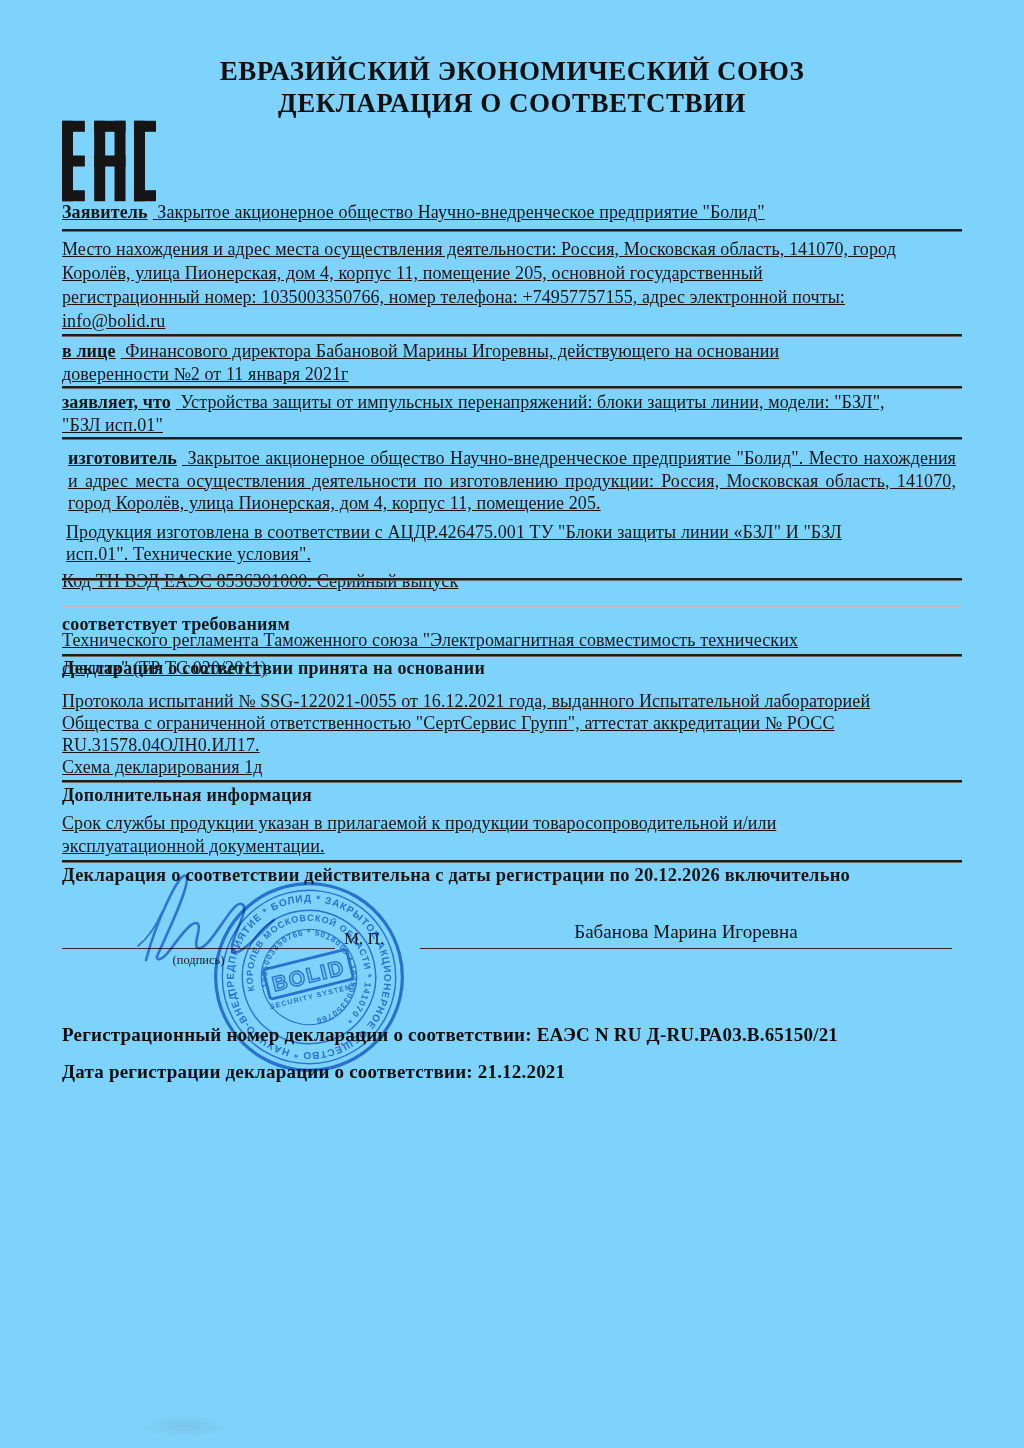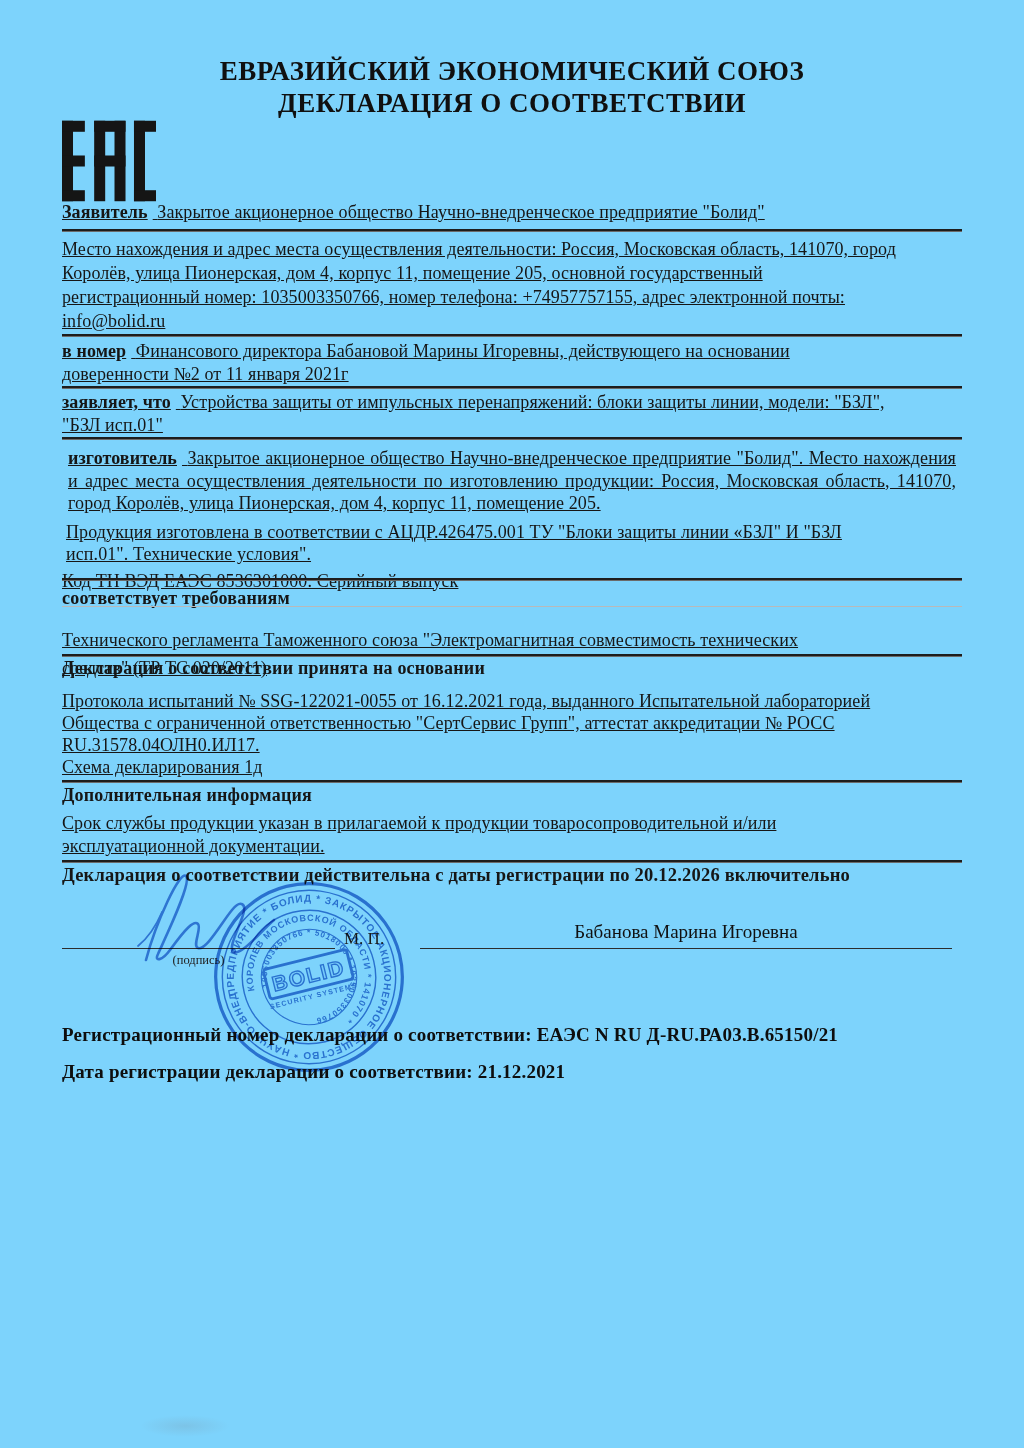--- a/index.html
+++ b/index.html
@@ -85,42 +85,42 @@
   <p class="para" style="top:200px;margin:0">
     <span class="lead">Заявитель</span>
     <span>Закрытое акционерное общество Научно-внедренческое предприятие "Болид"</span>
   </p>
   <div class="rule" style="top:229px"></div>
 
   <p class="para" style="top:237px;margin:0">Место нахождения и адрес места осуществления деятельности: Россия, Московская область, 141070, город Королёв, улица Пионерская, дом 4, корпус 11, помещение 205, основной государственный регистрационный номер: 1035003350766, номер телефона: +74957757155, адрес электронной почты: info@bolid.ru</p>
   <div class="rule" style="top:334px"></div>
 
   <p class="para" style="top:340px;margin:0;width:800px;line-height:23px">
-    <span class="lead">в номер</span>
+    <span class="lead">в лице</span>
     <span>Финансового директора Бабановой Марины Игоревны, действующего на основании доверенности №2 от 11 января 2021г</span>
   </p>
   <div class="rule" style="top:386px"></div>
 
   <p class="para" style="top:391px;margin:0;line-height:22.5px">
     <span class="lead">заявляет, что</span>
     <span>Устройства защиты от импульсных перенапряжений: блоки защиты линии, модели: "БЗЛ", "БЗЛ исп.01"</span>
   </p>
   <div class="rule" style="top:437px"></div>
 
   <div class="para" style="top:441px;width:900px;line-height:22.5px">
     <p style="margin:6px;text-align:justify">
       <span class="lead">изготовитель</span>
       <span>Закрытое акционерное общество Научно-внедренческое предприятие "Болид". Место нахождения и адрес места осуществления деятельности по изготовлению продукции: Россия, Московская область, 141070, город Королёв, улица Пионерская, дом 4, корпус 11, помещение 205.</span>
     </p>
     <p style="margin:4px;width:840px">Продукция изготовлена в соответствии с АЦДР.426475.001 ТУ "Блоки защиты линии «БЗЛ" И "БЗЛ исп.01". Технические условия".</p>
     <p style="margin:0">Код ТН ВЭД ЕАЭС 8536301000. Серийный выпуск</p>
   </div>
   <div class="rule" style="top:578px"></div>
 
-  <div class="heading" style="top:588px">соответствует требованиям</div>
+  <div class="heading" style="top:614px">соответствует требованиям</div>
   <div class="rule-faint" style="top:606px"></div>
   <p class="para" style="top:626px;margin:0;width:800px;line-height:28px">Технического регламента Таможенного союза "Электромагнитная совместимость технических средств" (ТР ТС 020/2011)</p>
   <div class="rule" style="top:654px"></div>
 
   <div class="heading" style="top:658px">Декларация о соответствии принята на основании</div>
   <div class="para" style="top:690px;width:810px;line-height:22px">
     <p style="margin:0">Протокола испытаний № SSG-122021-0055  от 16.12.2021 года, выданного Испытательной лабораторией Общества с ограниченной ответственностью "СертСервис Групп", аттестат аккредитации № РОСС RU.31578.04ОЛН0.ИЛ17.</p>
     <p style="margin:0">Схема декларирования 1д</p>
   </div>
   <div class="rule" style="top:780px"></div>

